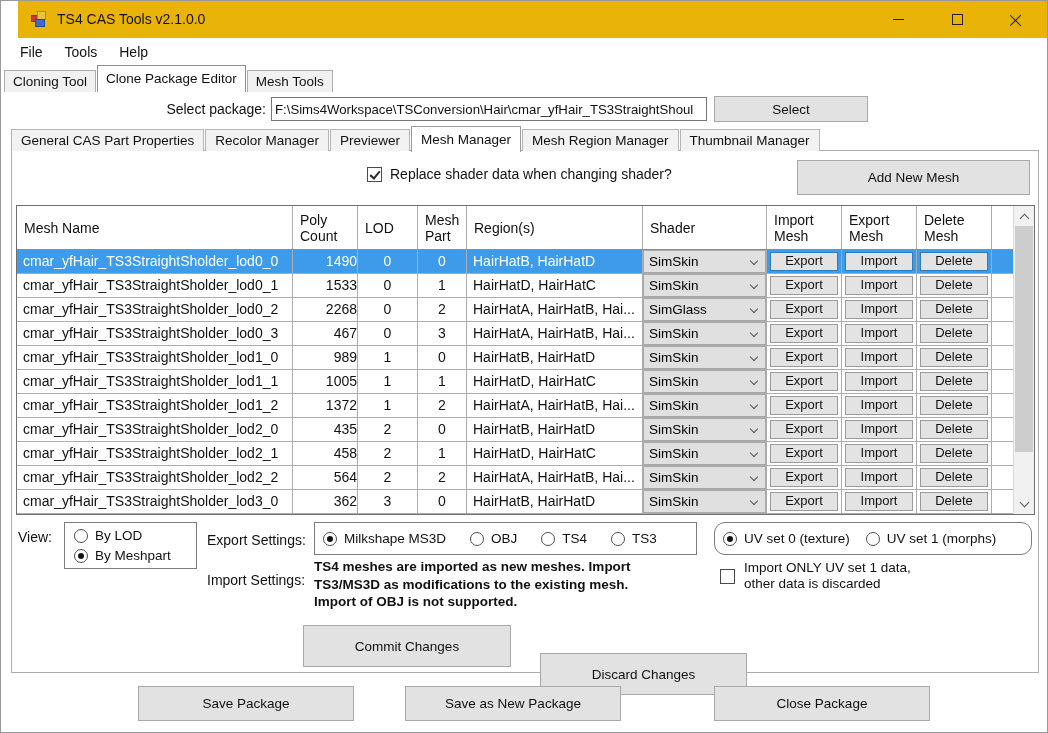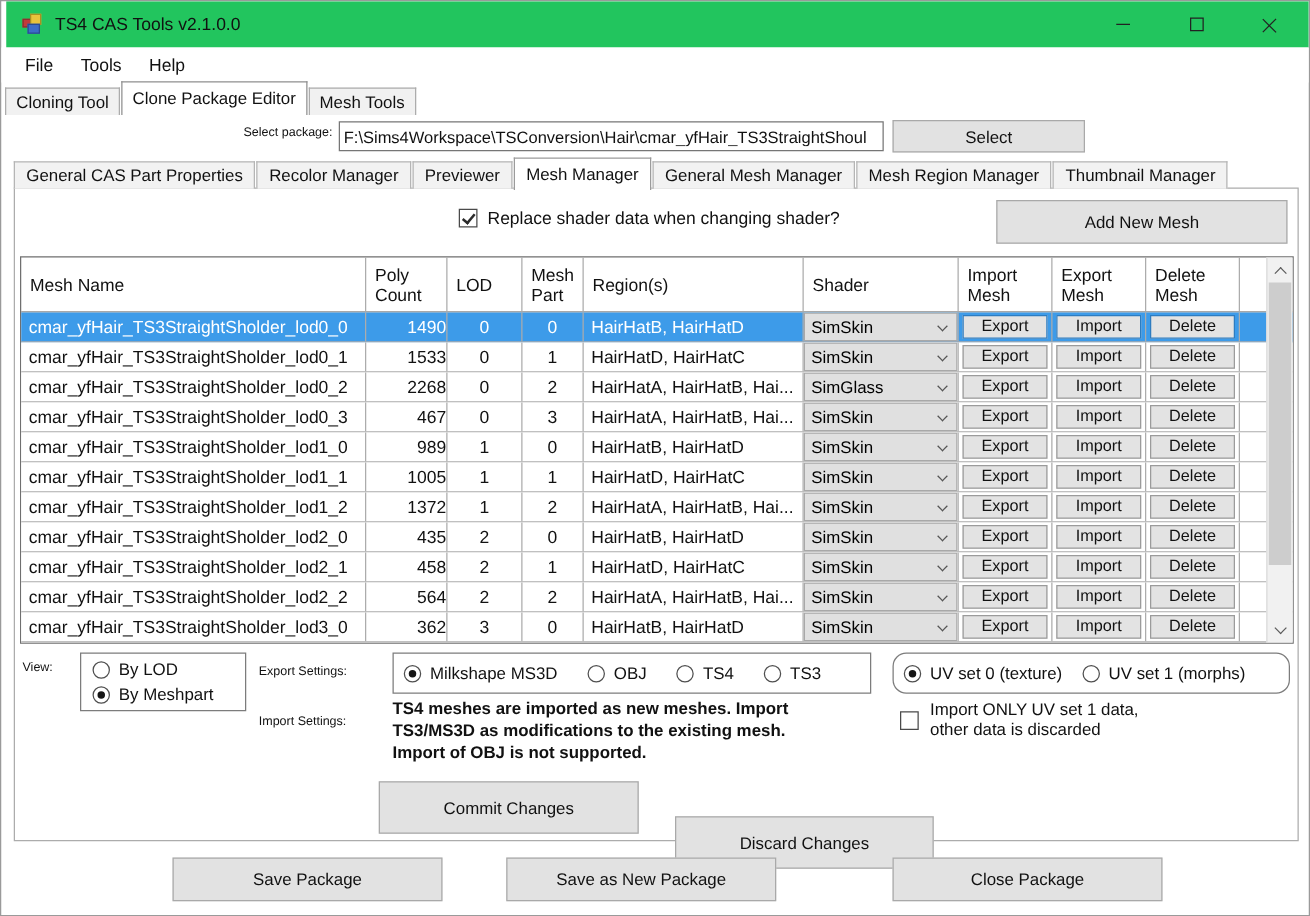--- a/index.html
+++ b/index.html
@@ -1,20 +1,20 @@
 <!DOCTYPE html>
 <html><head>
 <meta charset="utf-8">
 <style>
   * { margin:0; padding:0; box-sizing:border-box; }
   body { background:#cfcfcf; font-family:"Liberation Sans","DejaVu Sans",sans-serif; color:#111; }
   .window { position:relative; width:1048px; height:733px; background:#fff; border:1px solid #9a9a9a; overflow:hidden; }
 
   
-  .titlebar { position:absolute; top:0; left:4px; right:0; height:37px; background:#22c55e; }
+  .titlebar { position:absolute; top:0; left:17px; right:0; height:37px; background:#eab308; }
   .app-icon { position:absolute; left:13px; top:10px; width:18px; height:17px; }
   .app-icon i { position:absolute; display:block; }
   .app-icon .sq-r { left:0; top:4px; width:7px; height:7px; background:#c23b3b; border:1px solid #8d2f2f; }
   .app-icon .sq-y { left:6px; top:0; width:9px; height:9px; background:#e8c33c; border:1px solid #a98e22; }
   .app-icon .sq-b { left:4px; top:8px; width:10px; height:8px; background:#3c6cc8; border:1px solid #2a4c93; }
   .title { position:absolute; left:39px; top:10px; font-size:14px; }
   .winbtn { position:absolute; top:0; width:58px; height:37px; display:flex; align-items:center; justify-content:center; }
   .winbtn.min { right:120px; } .winbtn.max { right:61px; } .winbtn.close { right:2px; }
   .glyph-min { width:11px; height:1px; background:#222; display:block; }
   .glyph-max { width:11px; height:11px; border:1px solid #222; display:block; }
@@ -71,21 +71,21 @@
 
   .vscroll { position:absolute; top:0; right:0; width:21px; height:100%; background:#f1f1f1; border-left:1px solid #dadada; }
   .sarrow { position:absolute; left:0; width:100%; height:20px; display:flex; align-items:center; justify-content:center; }
   .sarrow.up { top:0; } .sarrow.dn { bottom:0; }
   .chv { width:7px; height:7px; border-right:1.7px solid #5a5a5a; border-bottom:1.7px solid #5a5a5a; }
   .chv.up { transform:rotate(-135deg); margin-top:4px; }
   .chv.dn { transform:rotate(45deg); margin-bottom:4px; }
   .sthumb { position:absolute; left:1px; right:1px; top:20px; height:226px; background:#cdcdcd; }
 
   
-  .lbl { position:absolute; font-size:10px; }
+  .lbl { position:absolute; font-size:14px; }
   .groupbox { position:absolute; border:1px solid #7c7c7c; background:#fff; display:flex; align-items:center; }
   .vgroup { flex-direction:column; align-items:flex-start; justify-content:space-evenly; padding-left:9px; }
   .hgroup { padding-left:8px; }
   .radio-opt { display:flex; align-items:center; gap:7px; font-size:13.5px; white-space:nowrap; }
   .rb { width:14px; height:14px; border:1px solid #4f4f4f; border-radius:50%; background:#fff; position:relative; flex:0 0 auto; }
   .radio-opt.checked .rb::after { content:""; position:absolute; left:3px; top:3px; width:6px; height:6px; border-radius:50%; background:#151515; }
   .gap22 { gap:24px; } .gap16 { gap:16px;border-radius:11px; }
   .import-text { position:absolute; font-size:13.5px; font-weight:bold; line-height:17.5px; white-space:pre-line; }
   .uv-cb { position:absolute; display:flex; align-items:center; gap:9px; font-size:13.5px; line-height:16px; white-space:pre-line; }
   .bigbtn { position:absolute; height:42px; font-size:13.5px; }
@@ -133,21 +133,20 @@
   <div class="lbl pkg-label">Select package:</div>
   <input class="pkg-input" type="text" value="F:\Sims4Workspace\TSConversion\Hair\cmar_yfHair_TS3StraightShoul" style="">
   <div class="btn pkg-select">Select</div>
 
   <div class="sub-tabs">
 
   <div class="stab">General CAS Part Properties</div>
       <div class="stab">Recolor Manager</div>
       <div class="stab">Previewer</div>
       <div class="stab active">Mesh Manager</div>
-      <div class="stab">General Mesh Manager</div>
       <div class="stab">Mesh Region Manager</div>
       <div class="stab">Thumbnail Manager</div>
     </div>
 
   <div class="panel">
 
     <label class="replace-cb">
       <span class="cb checked"></span>
       <span>Replace shader data when changing shader?</span>
     </label>

